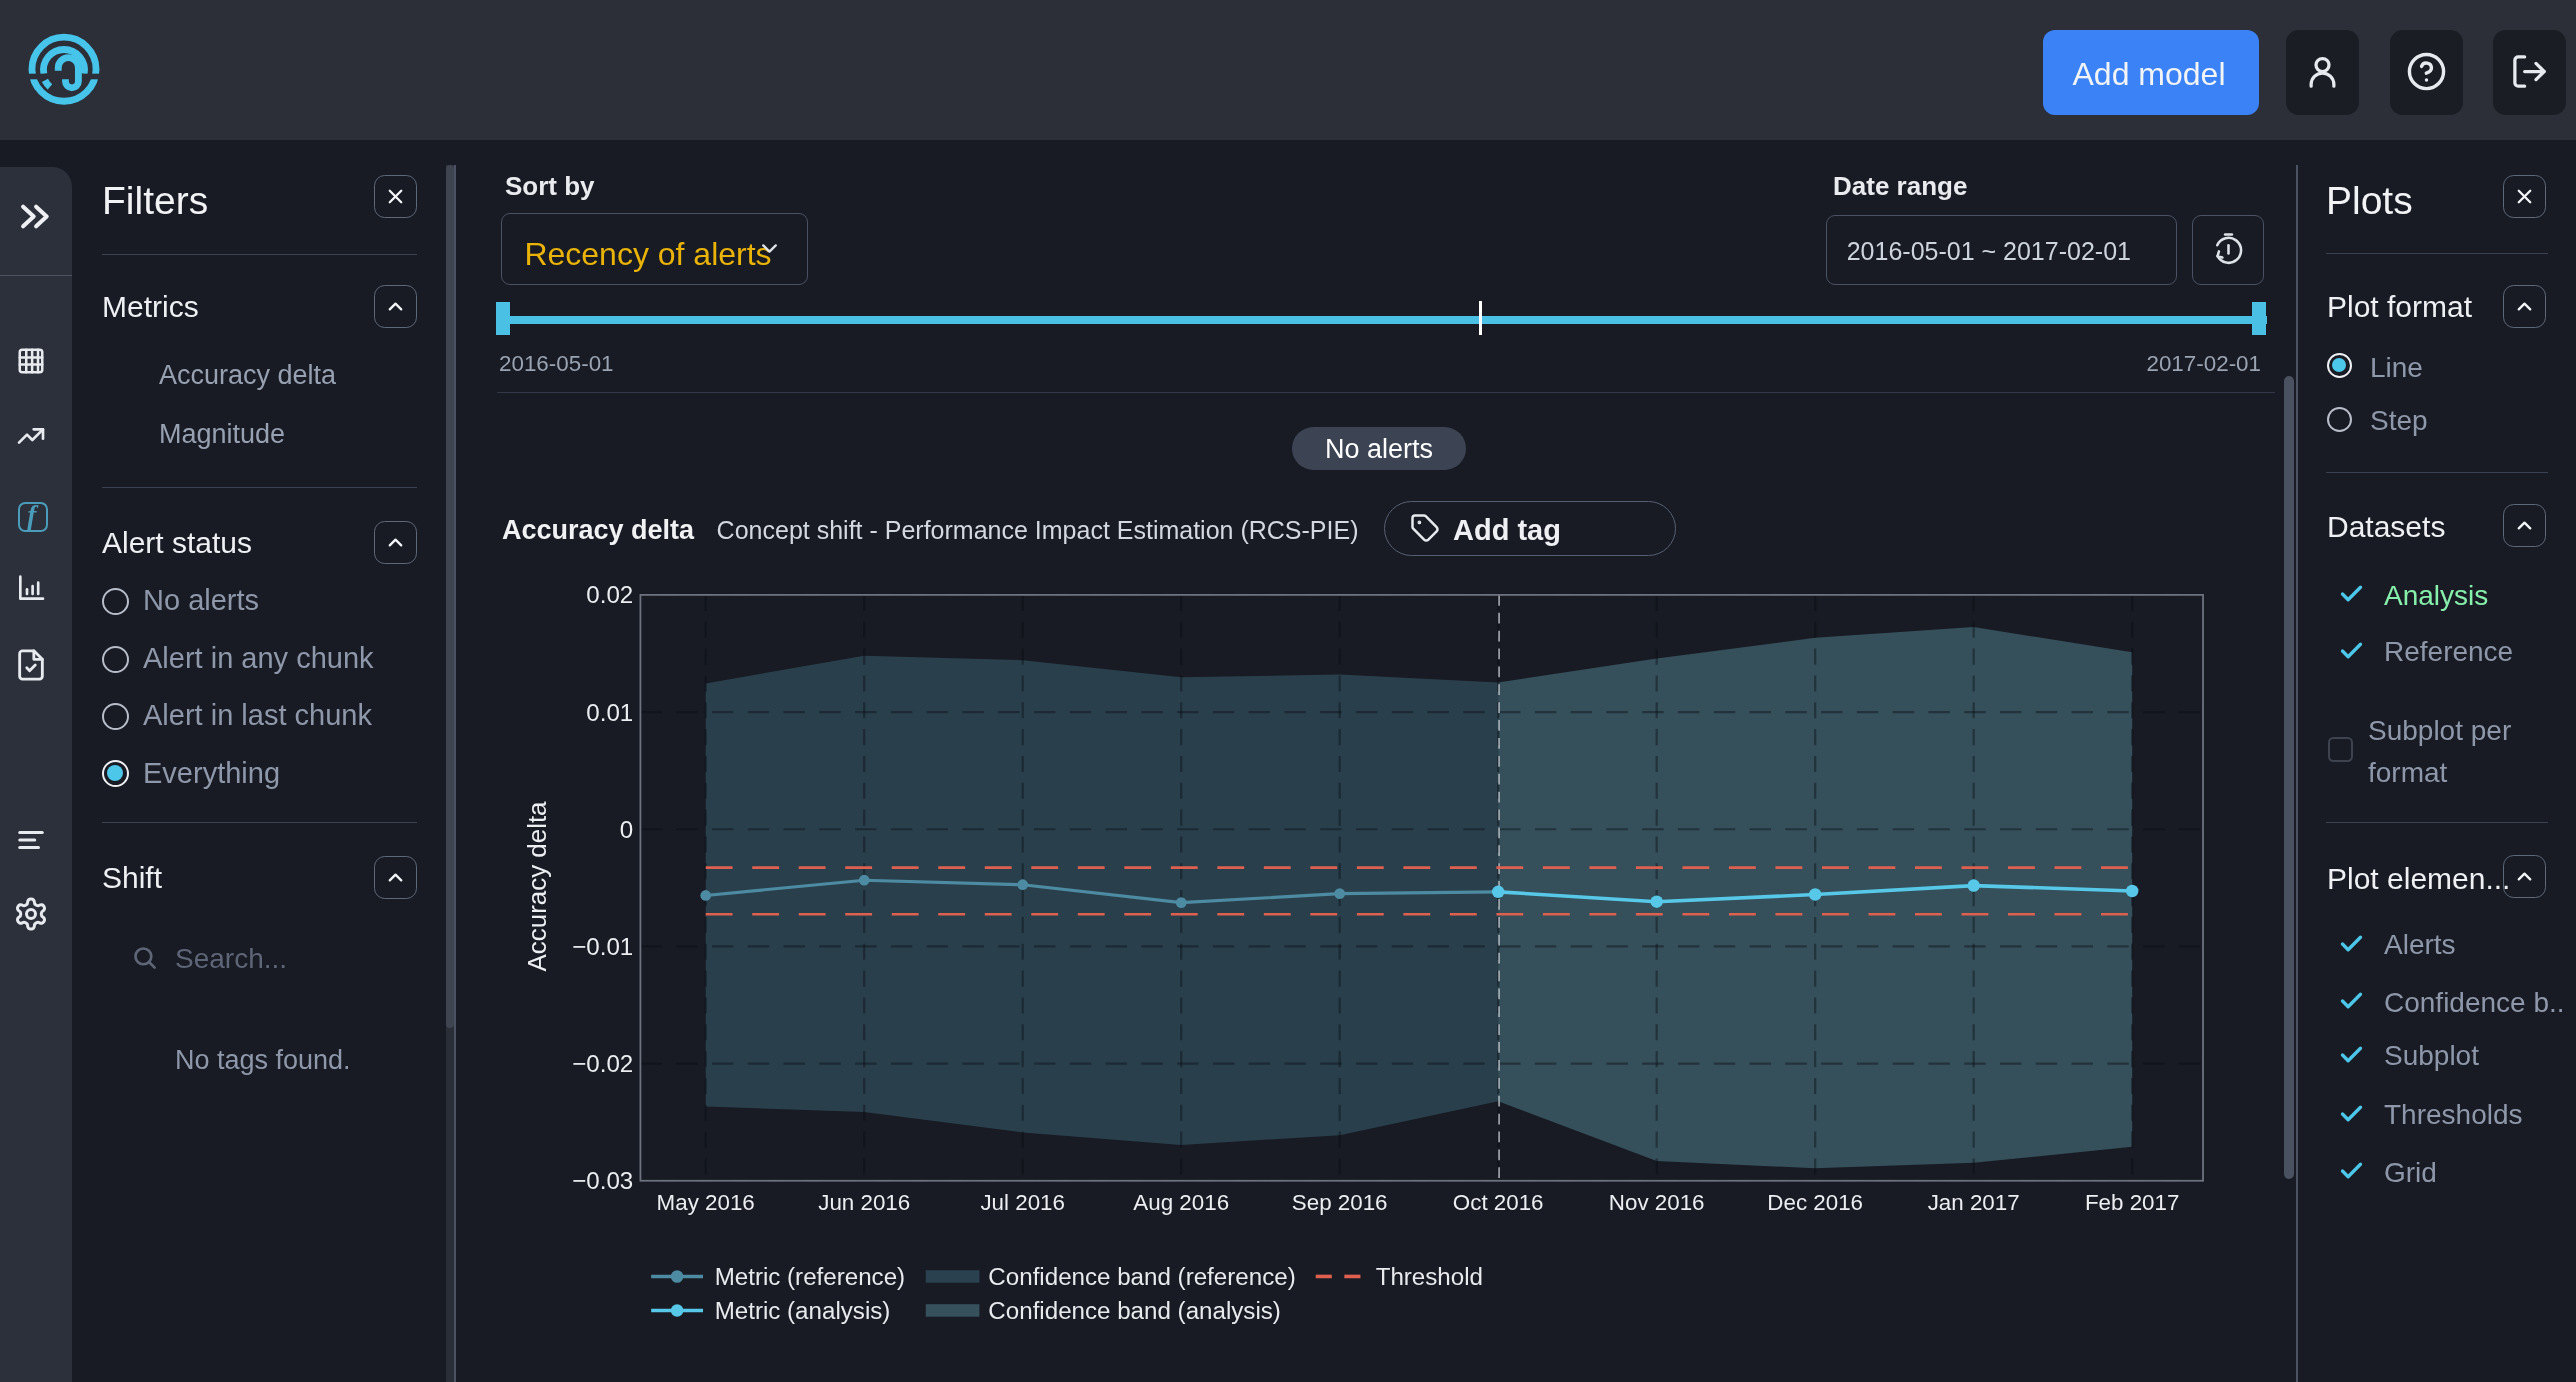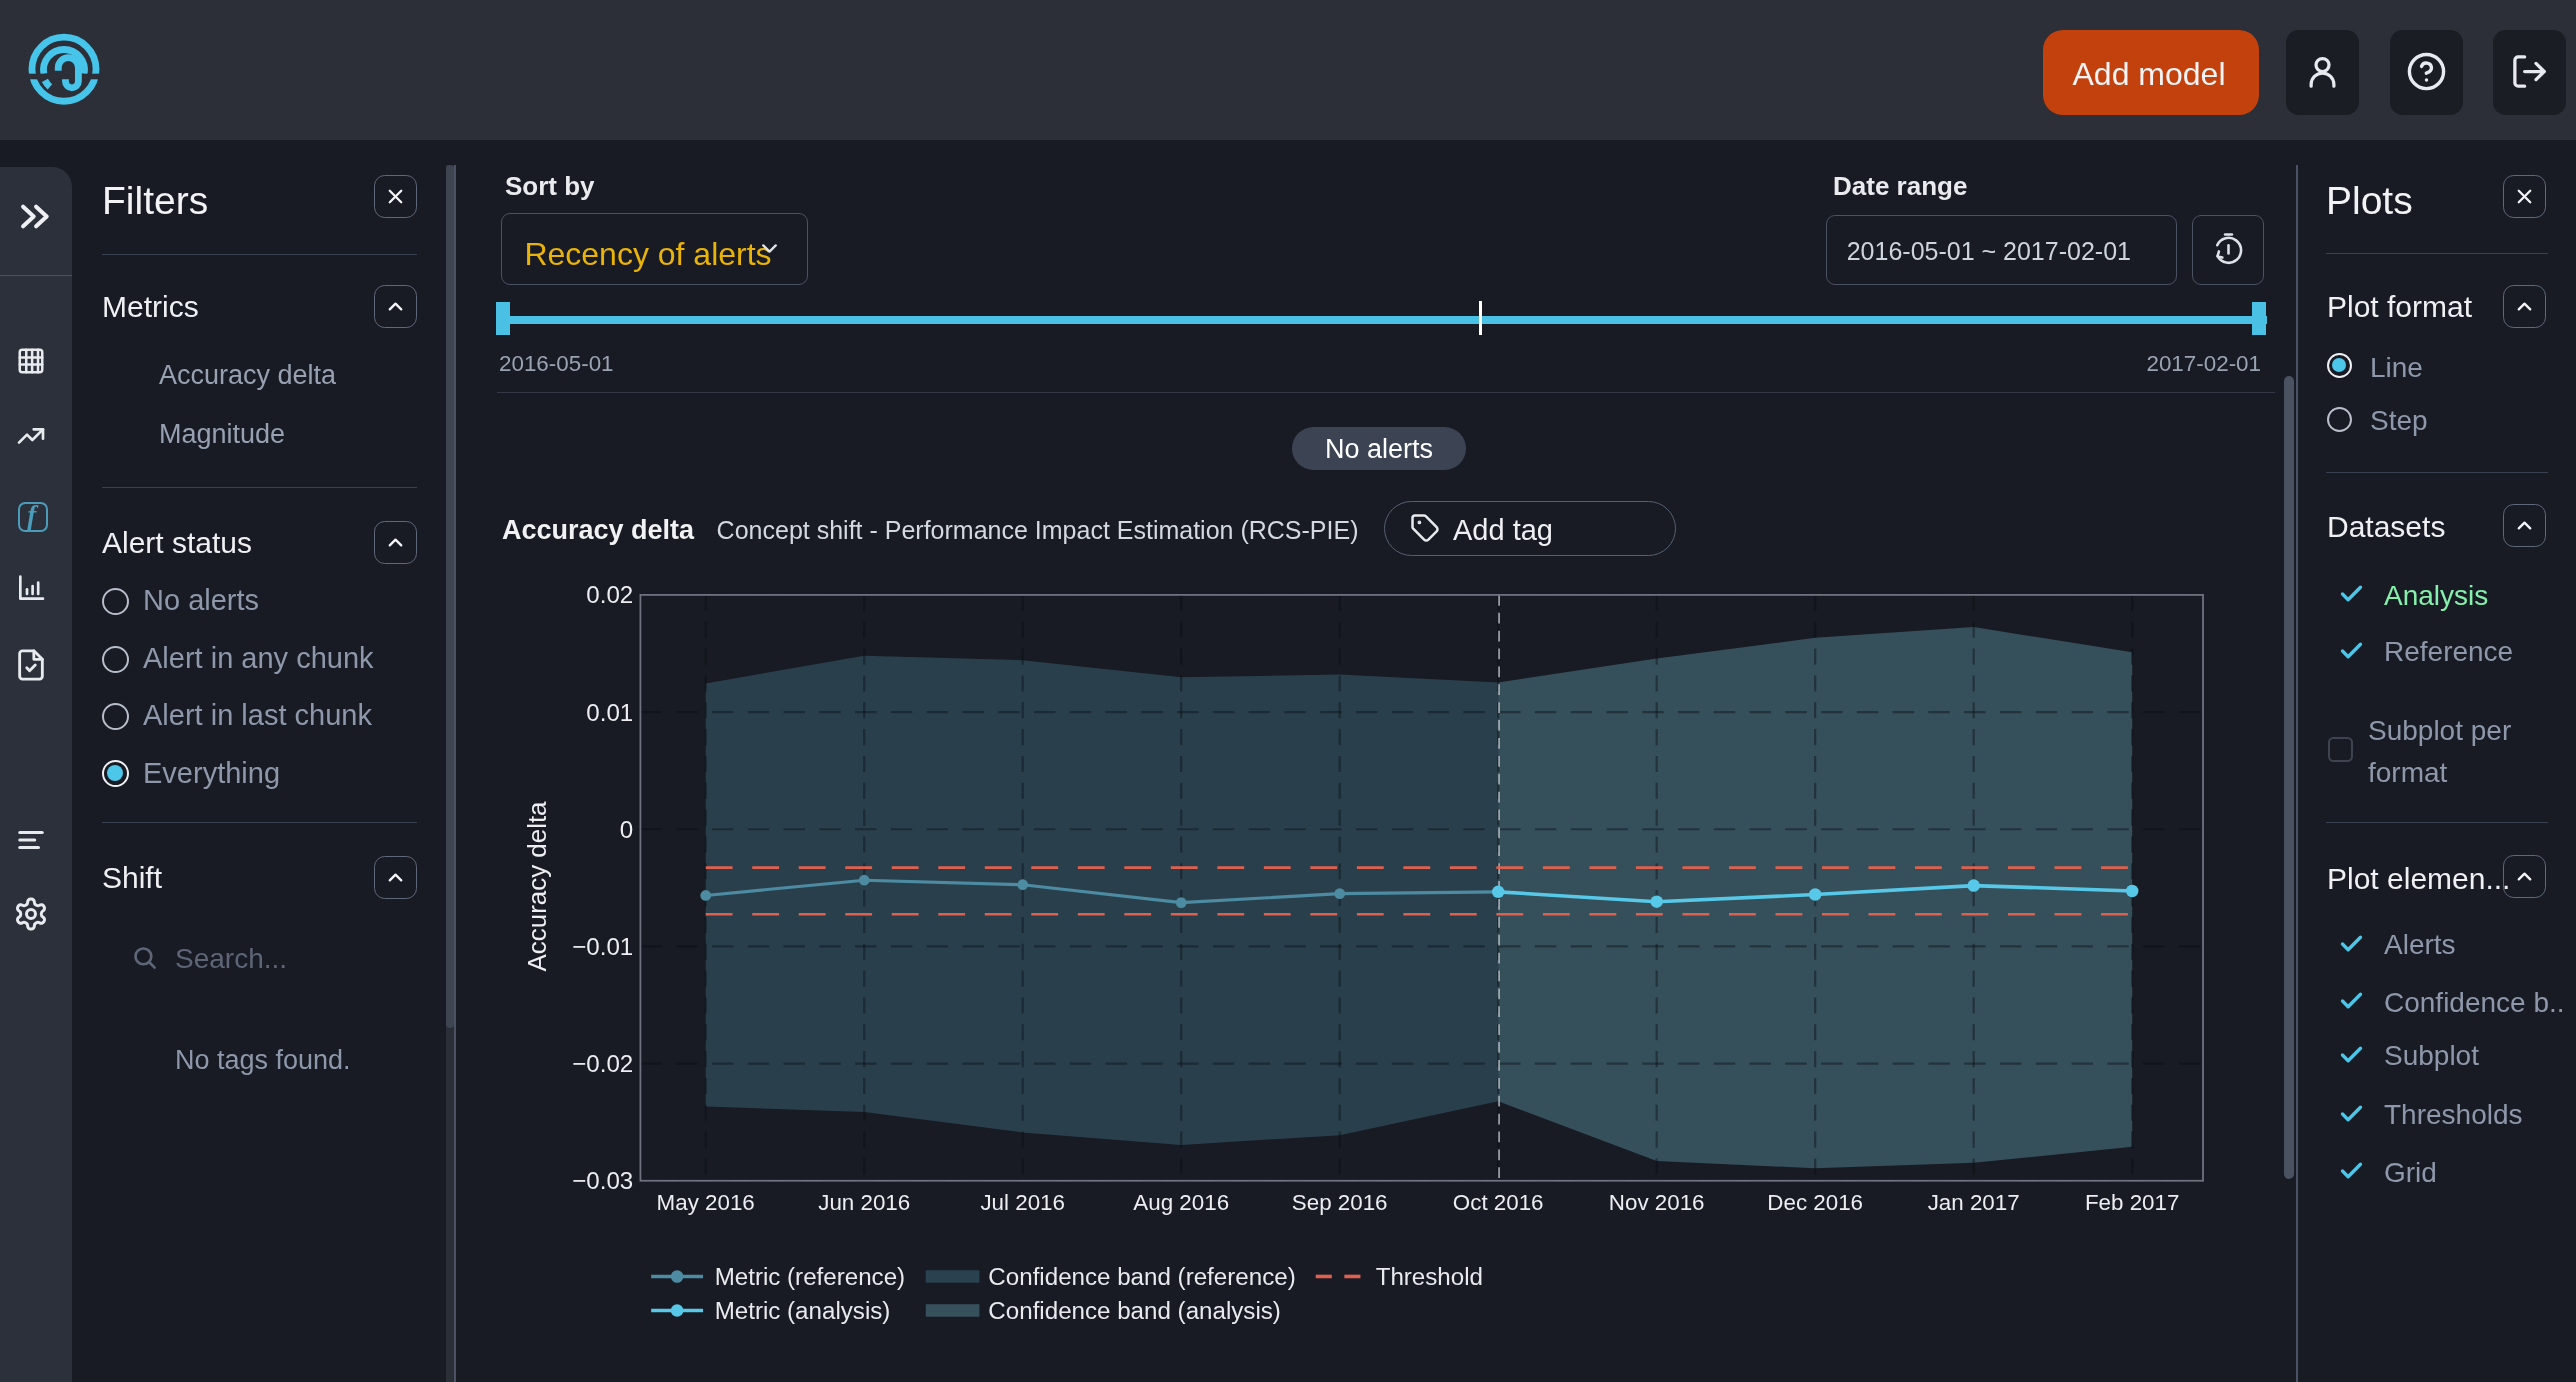--- a/index.html
+++ b/index.html
@@ -13,21 +13,21 @@
 
 <div class="abs" style="left:0;top:0;width:2576px;height:140px;background:#2c2f38">
 
   <svg class="abs" style="left:28px;top:32px" width="72" height="73" viewBox="0 0 100 100" fill="none" stroke="#46c4ea">
     <circle cx="50" cy="51" r="44.5" stroke-width="9.5"></circle>
     <path d="M 22 57.4 A 28.5 28.5 0 1 1 78 57.4" stroke-width="9.5"></path>
     <rect x="-6" y="57.2" width="112" height="7.8" fill="#2c2f38" stroke="none"></rect>
     <path d="M 23.5 66.5 A 31 31 0 0 0 30.5 75.5" stroke-width="9.5"></path>
     <path d="M 42 53 L 42 49 A 14 14 0 0 1 70 49 L 70 67.8 A 9 9 0 0 1 52 67.8 L 52 64.8" stroke-width="9.5"></path>
   </svg>
-  <div class="abs" style="left:2043px;top:29.5px;width:216px;height:85px;background:#c2410c;border-radius:20px">
+  <div class="abs" style="left:2043px;top:29.5px;width:216px;height:85px;background:#3b82f6;border-radius:12px">
     <div class="txt" style="left:29.5px;top:26px;font-size:32px;color:#f2f4f6">Add model</div>
   </div>
   <div class="abs" style="left:2286px;top:29.5px;width:73px;height:85px;background:#1a1d24;border-radius:12.5px">
       <svg style="position:absolute;left:17px;top:22.4px;" width="39" height="39" viewBox="0 0 24 24" fill="none" stroke="#e7eaee" stroke-width="2" stroke-linecap="round" stroke-linejoin="round">
         <circle cx="12" cy="8" r="4"></circle>
         <path d="M5 21v-1a7 7 0 0 1 14 0v1"></path>
       </svg>
     </div>
   <div class="abs" style="left:2390px;top:29.5px;width:73px;height:85px;background:#1a1d24;border-radius:12.5px">
       <svg style="position:absolute;left:16px;top:21.5px;" width="41" height="41" viewBox="0 0 24 24" fill="none" stroke="#e7eaee" stroke-width="2" stroke-linecap="round" stroke-linejoin="round">
@@ -166,21 +166,21 @@
 <div class="abs" style="left:1292px;top:427px;width:174px;height:43px;background:#3c4454;border-radius:21.5px">
   <div class="txt" style="left:50%;top:7.2px;transform:translateX(-50%);font-size:27px;color:#ffffff">No alerts</div>
 </div>
 
 <div class="txt" style="left:502px;top:515px;font-size:27px;font-weight:bold;color:#f0f2f4">Accuracy delta&nbsp;&nbsp; <span style="font-weight:normal;font-size:25px;color:#d4d9e1">Concept shift - Performance Impact Estimation (RCS-PIE)</span></div>
 <div class="abs" style="left:1384px;top:501px;width:292px;height:55px;border:1.8px solid #566072;border-radius:28px">
   <svg style="position:absolute;left:25px;top:10.7px;" width="30" height="30" viewBox="0 0 24 24" fill="none" stroke="#e7eaee" stroke-width="2" stroke-linecap="round" stroke-linejoin="round">
       <path d="M12.586 2.586A2 2 0 0 0 11.172 2H4a2 2 0 0 0-2 2v7.172a2 2 0 0 0 .586 1.414l8.704 8.704a2.426 2.426 0 0 0 3.42 0l6.58-6.58a2.426 2.426 0 0 0 0-3.42z"></path>
       <circle cx="7.5" cy="7.5" r=".5" fill="#e7eaee"></circle>
     </svg>
-  <div class="txt" style="left:68px;top:11.6px;font-size:29px;font-weight:normal;color:#eef0f4">Add tag</div>
+  <div class="txt" style="left:68px;top:11.6px;font-size:29px;font-weight:bold;color:#eef0f4">Add tag</div>
 </div>
 
 <svg style="position:absolute;left:0;top:0" width="2576" height="1383" viewBox="0 0 2880 1546" fill="none">
 <polygon points="789.0,764.0 966.2,733.0 1143.4,738.0 1320.6,757.0 1497.8,754.0 1675.0,763.0 1675.0,1231.0 1497.8,1269.0 1320.6,1280.0 1143.4,1266.0 966.2,1243.0 789.0,1237.0" fill="#2e4a59" fill-opacity="0.78"></polygon>
 <polygon points="1675.0,763.0 1852.2,736.0 2029.4,713.0 2206.6,701.0 2383.8,729.0 2383.8,1282.0 2206.6,1300.0 2029.4,1306.0 1852.2,1298.0 1675.0,1231.0" fill="#3e5f6c" fill-opacity="0.78"></polygon>
 <line x1="716" y1="665.0" x2="2463" y2="665.0" stroke="#0a0d13" stroke-opacity="0.42" stroke-width="2.5" stroke-dasharray="24 16"></line>
 <line x1="716" y1="796.0" x2="2463" y2="796.0" stroke="#0a0d13" stroke-opacity="0.42" stroke-width="2.5" stroke-dasharray="24 16"></line>
 <line x1="716" y1="927.0" x2="2463" y2="927.0" stroke="#0a0d13" stroke-opacity="0.42" stroke-width="2.5" stroke-dasharray="24 16"></line>
 <line x1="716" y1="1058.0" x2="2463" y2="1058.0" stroke="#0a0d13" stroke-opacity="0.42" stroke-width="2.5" stroke-dasharray="24 16"></line>
 <line x1="716" y1="1189.0" x2="2463" y2="1189.0" stroke="#0a0d13" stroke-opacity="0.42" stroke-width="2.5" stroke-dasharray="24 16"></line>

